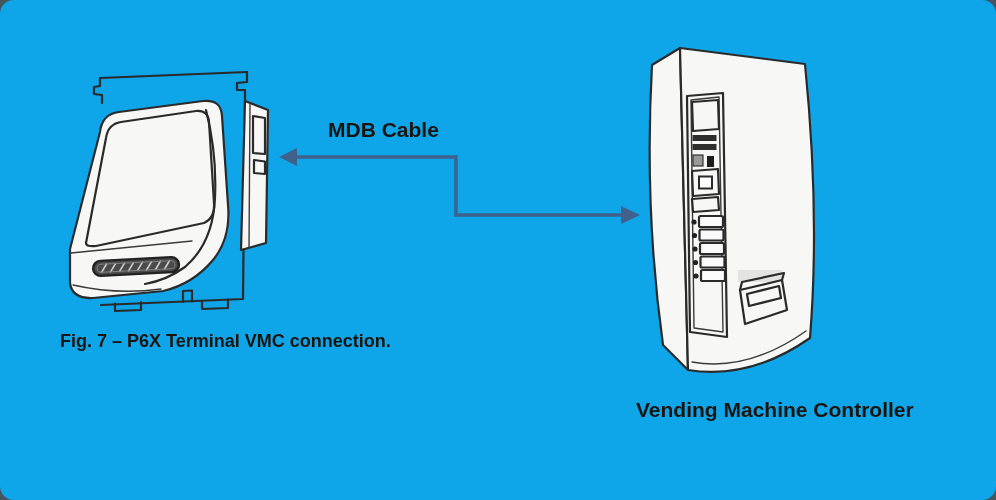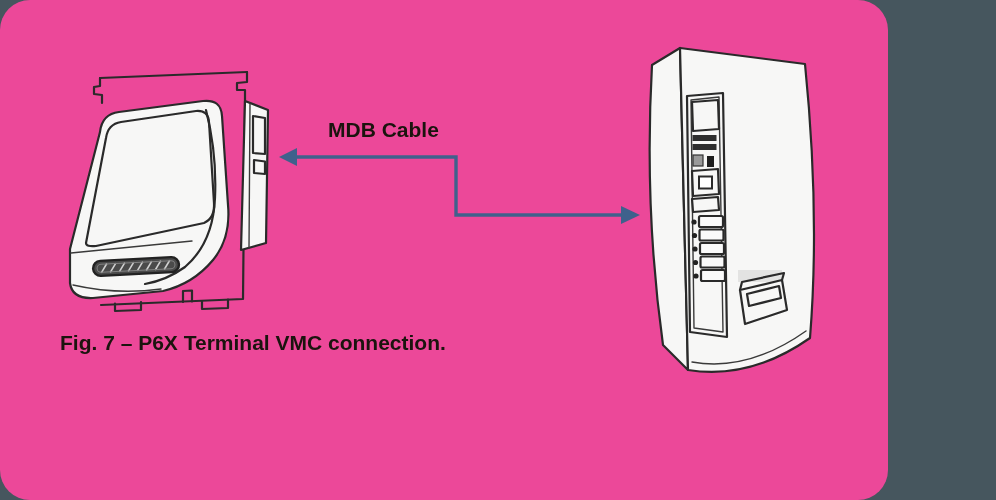--- a/index.html
+++ b/index.html
@@ -2,33 +2,33 @@
 <html><head>
 <meta charset="utf-8">
 <style>
   html,body{margin:0;padding:0;}
   body{
     background:#46565e;
     font-family:"Liberation Sans", sans-serif;
     width:996px;height:500px;overflow:hidden;
   }
   .frame{
-    position:relative;width:888px;height:500px;
-    background:#ec4899;border-radius:30px;overflow:hidden;
+    position:relative;width:996px;height:500px;
+    background:#0ea5e9;border-radius:14px;overflow:hidden;
   }
   svg{position:absolute;overflow:visible;}
   .terminal-svg{left:55px;top:53px;}
   .vend-svg{left:640px;top:28px;}
   .cable-svg{left:0;top:0;}
   .ln{fill:none;stroke:#2a2a2a;stroke-width:2.2;stroke-linejoin:round;stroke-linecap:round;}
   .ln-thin{fill:none;stroke:#3a3a3a;stroke-width:1.4;stroke-linejoin:round;stroke-linecap:round;}
   .fillbg{fill:#f7f7f6;}
   .label{position:absolute;color:#1b140e;font-weight:700;white-space:nowrap;}
   .mdb-label{left:328px;top:118px;font-size:21px;}
-  .caption{left:60px;top:331px;font-size:21px;}
+  .caption{left:60px;top:331px;font-size:18px;}
   .vmc-label{left:636px;top:395px;font-size:21px;line-height:30px;}
 </style>
 </head>
 <body>
 
 <div class="frame">
 
   <svg class="terminal-svg" width="230" height="265" viewBox="0 0 230 265">
 
     <g>
@@ -124,15 +124,16 @@
       <rect x="98" y="242" width="44" height="12" fill="#e3e3e2"></rect>
       <path class="ln" d="M100,262 L102,254 L144,245 L142,252"></path>
       <path class="ln fillbg" d="M100,262 L142,252 L147,282 L105,296 Z"></path>
       <path class="ln" d="M107,266 L139,258 L141,270 L109,278 Z"></path>
     </g>
   </svg>
 
   <div class="label caption">Fig. 7 – P6X Terminal VMC connection.</div>
 
   <div class="label vmc-label">
+    <div>Vending Machine Controller</div>
   </div>
 
 </div>
 
 </body></html>

